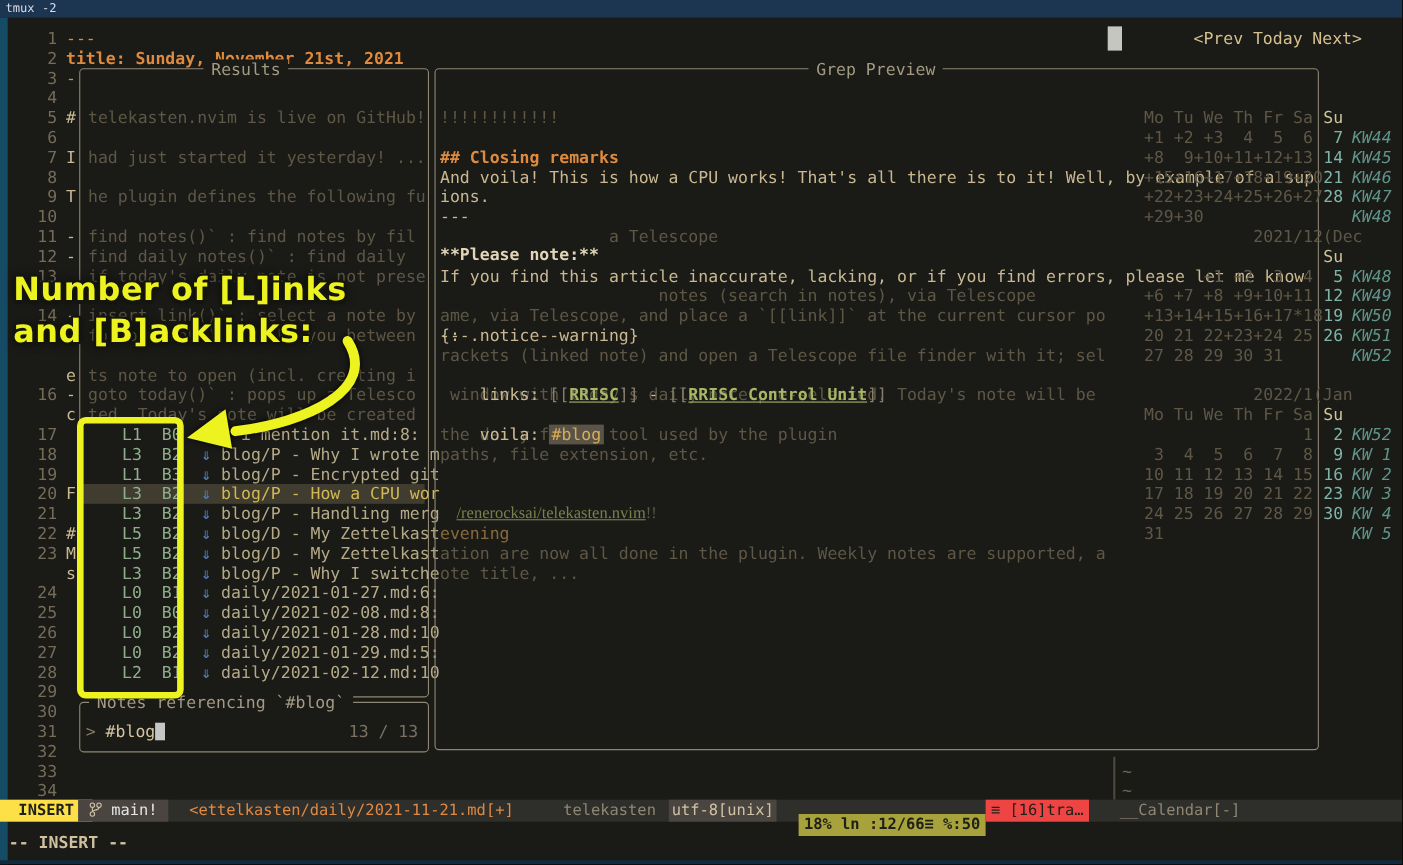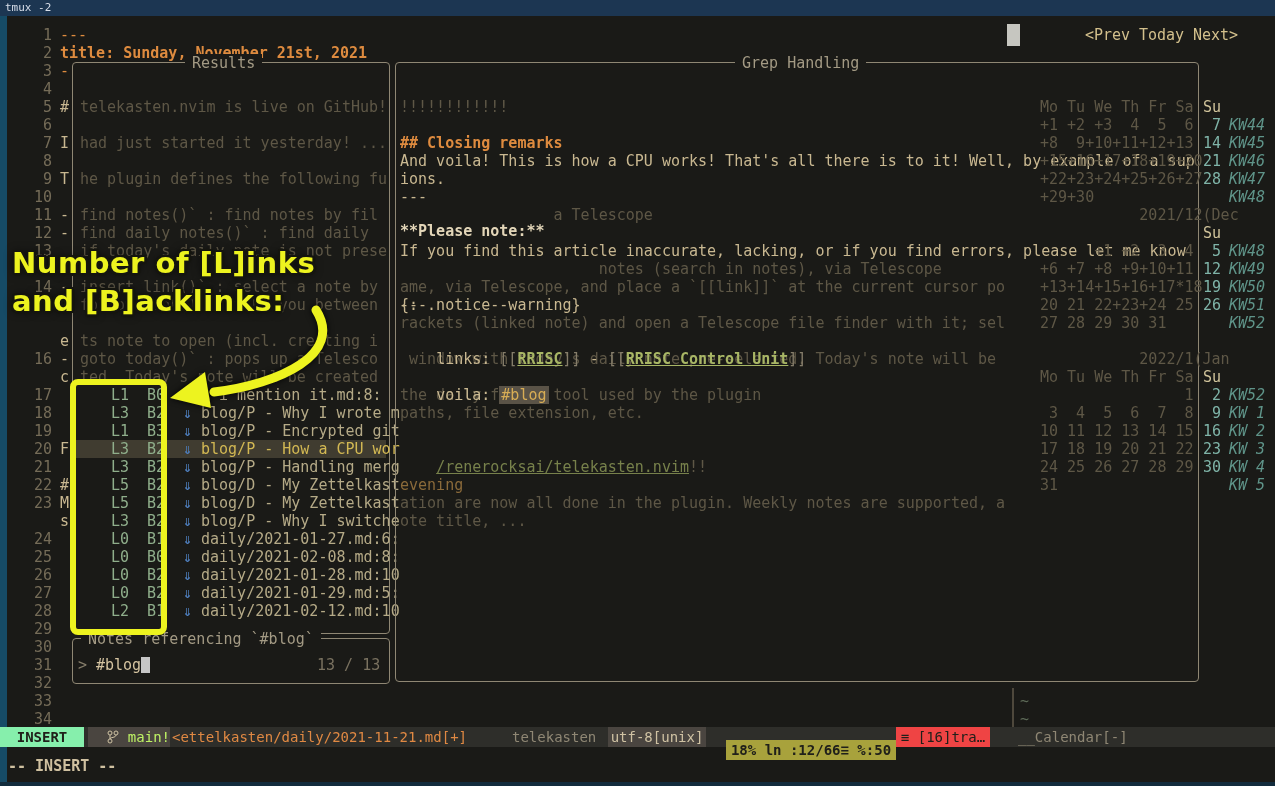--- a/index.html
+++ b/index.html
@@ -256,21 +256,21 @@
     <span class="panel-title" style="left:8px;">Notes referencing `#blog`</span>
   </div>
   <div>
     <span class="t15 c-brk" style="left:78px;top:656px;">&gt;</span>
     <span class="t15" style="left:96px;top:656px;color:#d5c4a1;">#blog</span>
     <span class="prompt-cursor" style="left:141px;top:657px;"></span>
     <span class="t15 c-cnt" style="left:317px;top:656px;">13 / 13</span>
   </div>
 
   <div class="panel" style="left:395px;top:62px;width:802px;height:618px;">
-    <span class="panel-title" style="left:339px;">Grep Handling</span>
+    <span class="panel-title" style="left:339px;">Grep Preview</span>
   </div>
   <div class="pre c-dim" style="left:400px;top:26px;">
 
 
 
 !!!!!!!!!!!!
 
 
 
 
@@ -300,21 +300,21 @@
   <span class="t15 c-bold" style="left:400px;top:222px;">**Please note:**</span>
   <span class="t15 c-fg" style="left:400px;top:242px;">If you find this article inaccurate, lacking, or if you find errors, please let me know</span>
   <span class="t15 c-fg" style="left:400px;top:260px;margin-top:36px;">{: .notice--warning}</span>
   <span class="t15 c-fg" style="left:400px;top:296px;">---</span>
   <div class="t15" style="left:400px;top:332px;">
     <span class="c-fg">links: </span><span class="c-brk">[[</span><span class="c-link">RRISC</span><span class="c-brk">]]</span><span class="c-fg"> - </span><span class="c-brk">[[</span><span class="c-link">RRISC Control Unit</span><span class="c-brk">]]</span>
   </div>
   <div class="t15" style="left:400px;top:368px;">
     <span class="c-fg">voila: </span><span class="tagchip">#blog</span>
   </div>
-  <div class="t15" style="left:400px;top:440px;">
+  <div class="t15" style="left:400px;top:440px;font-family:Liberation Serif, serif;">
     <span class="c-urldim">/renerocksai/telekasten.nvim</span><span class="c-dim">!!</span>
   </div>
   <span class="t15 c-evening" style="left:400px;top:476px;">evening</span>
 
   <div class="pre c-dim" style="left:1040px;top:26px;">
 
 
 
 Mo Tu We Th Fr Sa
 +1 +2 +3  4  5  6
@@ -404,22 +404,22 @@
 
 
 KW52
 KW 1
 KW 2
 KW 3
 KW 4
 KW 5</div>
 
   <div class="statusline">
-    <span class="seg" style="left:0;width:84px;background:#86efac;color:#20201a;font-weight:bold;">INSERT</span>
-    <span class="seg" style="left:88px;width:82px;background:#4a4540;color:#bef264;text-align:right;"><svg width="12" height="14" viewBox="0 0 12 14" style="vertical-align:-2px;">
+    <span class="seg" style="left:0;width:84px;background:#fde047;color:#20201a;font-weight:bold;">INSERT</span>
+    <span class="seg" style="left:71px;width:82px;background:#4a4540;color:#e5e5e5;"><svg width="12" height="14" viewBox="0 0 12 14" style="vertical-align:-2px;">
           <circle cx="3" cy="3" r="2" fill="none" stroke="#cfc2a3"></circle>
           <circle cx="3" cy="11" r="2" fill="none" stroke="#cfc2a3"></circle>
           <circle cx="9" cy="3" r="2" fill="none" stroke="#cfc2a3"></circle>
           <path d="M3 5 V9 M9 5 C9 8 3 7 3 9" fill="none" stroke="#cfc2a3"></path>
         </svg> <span>main!</span></span>
     <span class="seg" style="left:172px;color:#e08943;">&lt;ettelkasten/daily/2021-11-21.md[+]</span>
     <span class="seg" style="left:512px;color:#8f8774;">telekasten</span>
     <span class="seg" style="left:608px;width:98px;background:#4a4540;color:#cfc2a3;">utf-8[unix]</span>
     <span class="seg" style="left:726px;width:170px;background:#a8a23c;color:#20201a;font-weight:bold;margin-top:13px;">18% ln :12/66≡ %:50</span>
     <span class="seg" style="left:896px;width:94px;background:#ef4444;color:#20201a;">≡ [16]tra…</span>

